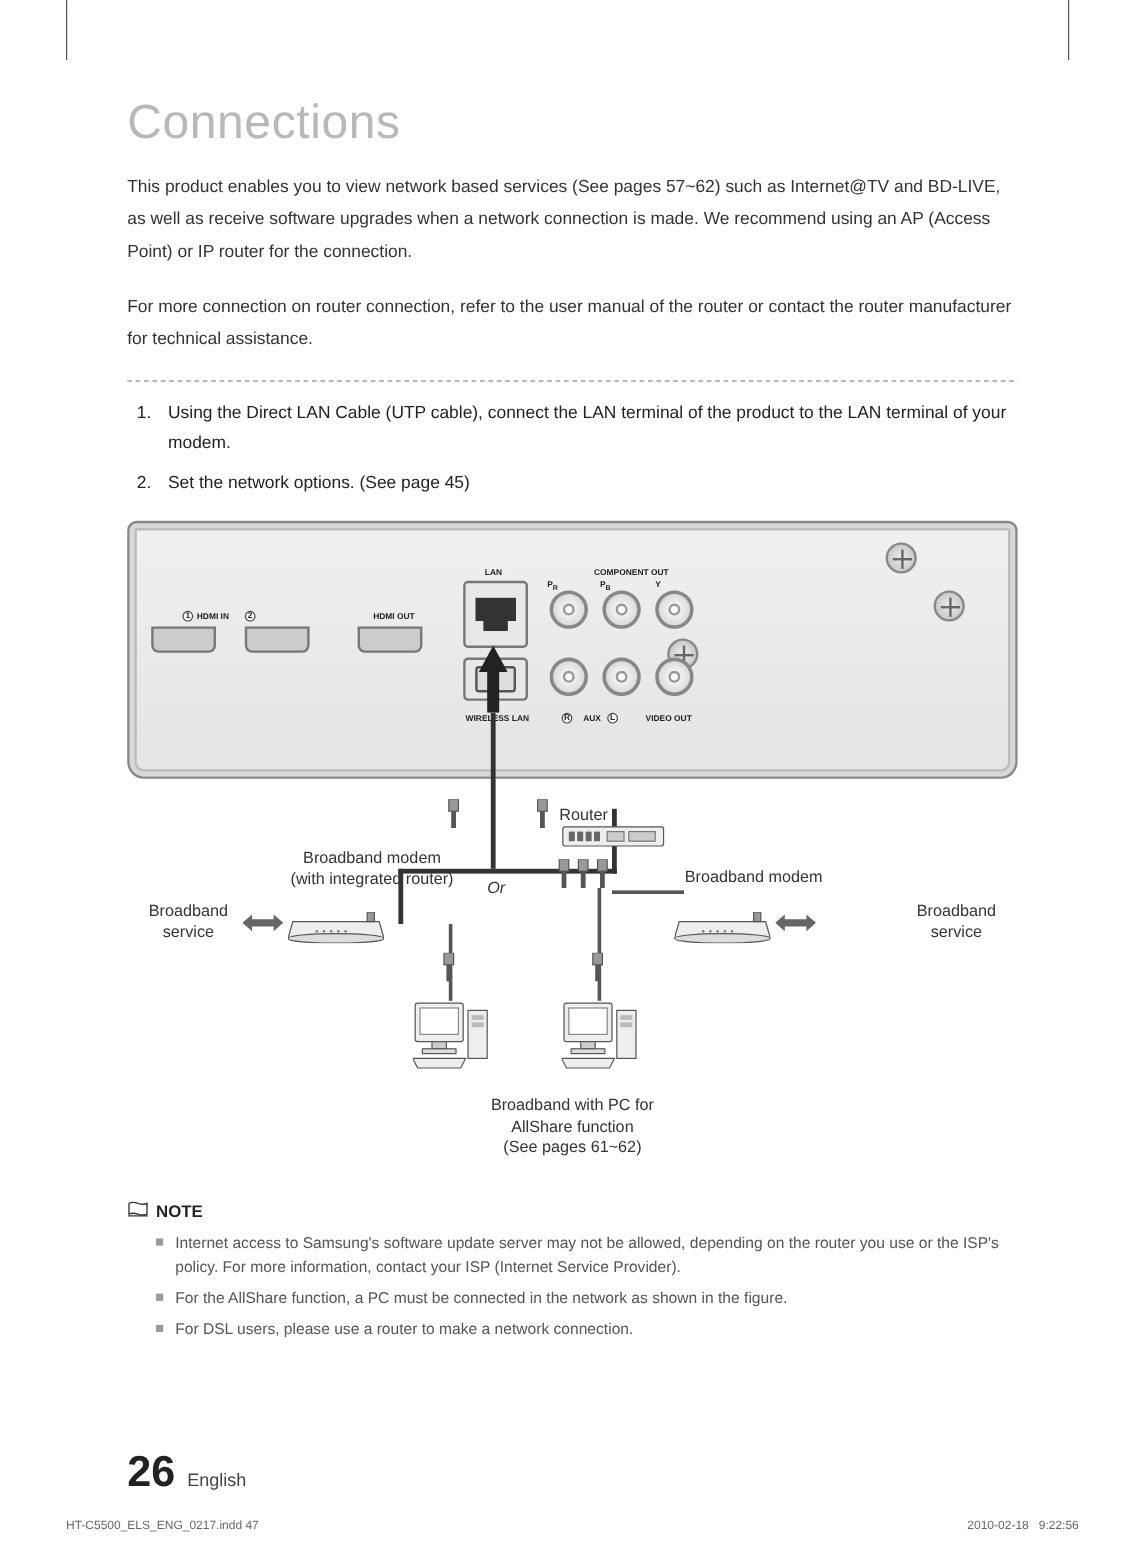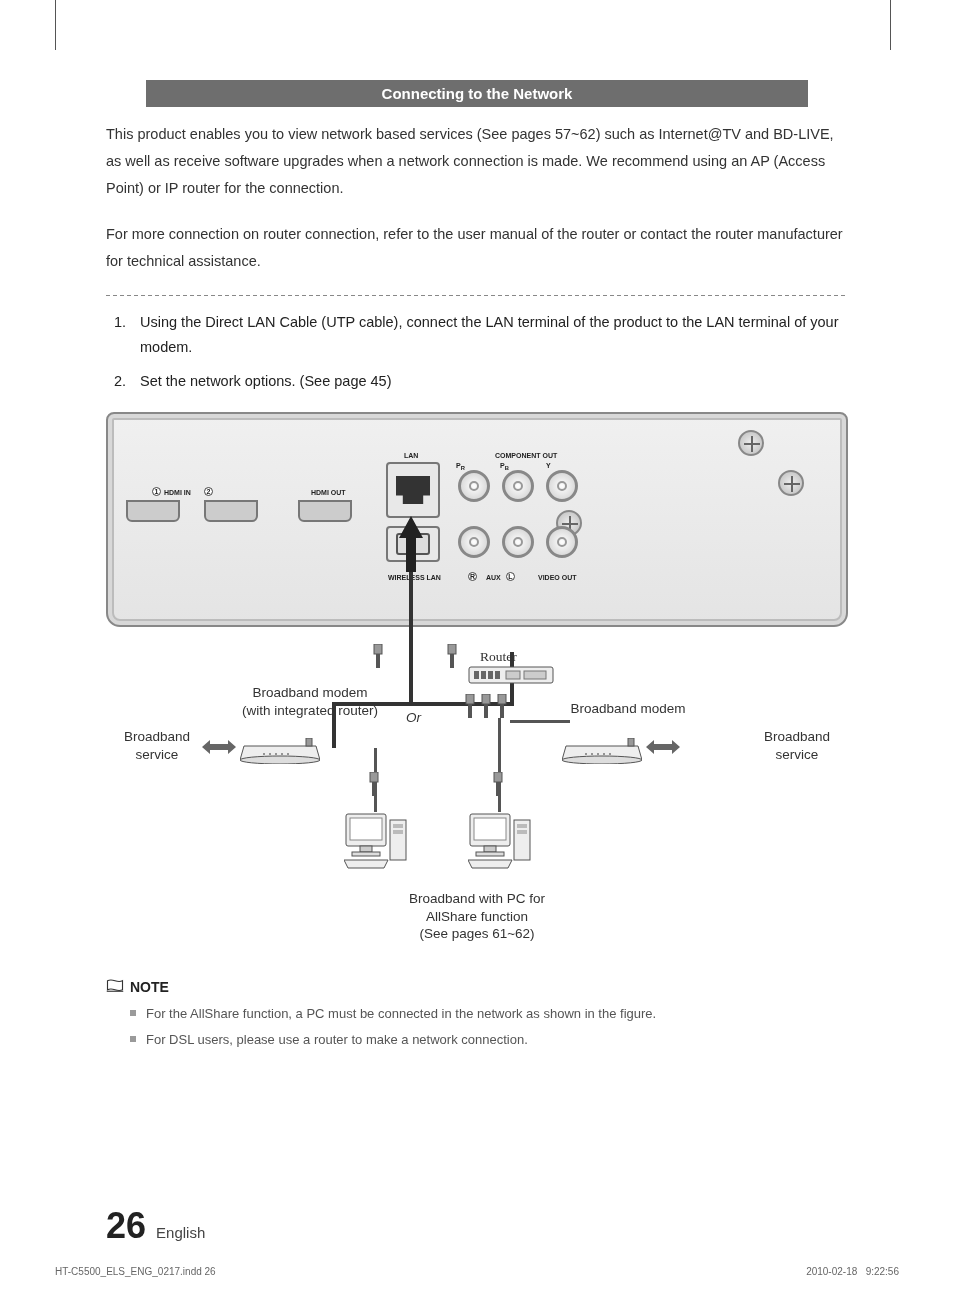--- a/index.html
+++ b/index.html
@@ -66,21 +66,21 @@
   .mini-plug{position:absolute;width:12px;height:24px;}
   .mini-plug svg{width:100%;height:100%;}
 </style>
 </head>
 <body>
 
 <div class="crop-top-left"></div>
 <div class="crop-top-right"></div>
 
 <div class="page">
-  <div class="banner">Connecting to the Network</div>
+  <h1 class="title">Connections</h1>
   <p class="intro">This product enables you to view network based services (See pages 57~62) such as Internet@TV and BD-LIVE, as well as receive software upgrades when a network connection is made. We recommend using an AP (Access Point) or IP router for the connection.</p>
   <p class="intro">For more connection on router connection, refer to the user manual of the router or contact the router manufacturer for technical assistance.</p>
   <div class="rule"></div>
   <ol class="steps">
     <li>Using the Direct LAN Cable (UTP cable), connect the LAN terminal of the product to the LAN terminal of your modem.</li>
     <li>Set the network options. (See page 45)</li>
   </ol>
 
   <div class="diagram">
     <div class="device-panel">
@@ -138,21 +138,21 @@
     <div class="cable-v" style="top:240px; left:404px; height:54px;"></div>
     <div class="mini-plug" style="top:232px; left:266px;"><svg viewBox="0 0 12 24">
           <rect x="2" y="0" width="8" height="10" fill="#999" stroke="#555"></rect>
           <rect x="4" y="10" width="4" height="14" fill="#555"></rect>
         </svg></div>
     <div class="mini-plug" style="top:232px; left:340px;"><svg viewBox="0 0 12 24">
           <rect x="2" y="0" width="8" height="10" fill="#999" stroke="#555"></rect>
           <rect x="4" y="10" width="4" height="14" fill="#555"></rect>
         </svg></div>
 
-    <span class="small-label" style="top:236px; left:374px;font-family:Liberation Serif, serif;">Router</span>
+    <span class="small-label" style="top:236px; left:360px;">Router</span>
     <div class="router-box" style="top:254px; left:362px;">
       <svg viewBox="0 0 86 18">
           <rect x="1" y="1" width="84" height="16" rx="2" fill="#eee" stroke="#555"></rect>
           <g fill="#666">
             <rect x="6" y="5" width="5" height="8"></rect>
             <rect x="13" y="5" width="5" height="8"></rect>
             <rect x="20" y="5" width="5" height="8"></rect>
             <rect x="27" y="5" width="5" height="8"></rect>
             <rect x="38" y="5" width="14" height="8" fill="#ccc" stroke="#777"></rect>
             <rect x="56" y="5" width="22" height="8" fill="#ccc" stroke="#777"></rect>
@@ -268,26 +268,27 @@
   <div class="note-head">
     <span class="note-icon">
       <svg viewBox="0 0 24 18">
           <path d="M2 2 Q6 0 12 2 Q18 4 22 2 L22 14 Q18 16 12 14 Q6 12 2 14 Z" fill="none" stroke="#333" stroke-width="1.5"></path>
           <path d="M1 16 L23 16" stroke="#333" stroke-width="1.5"></path>
         </svg>
     </span>
     <span>NOTE</span>
   </div>
   <ul class="notes">
+    <li>Internet access to Samsung's software update server may not be allowed, depending on the router you use or the ISP's policy. For more information, contact your ISP (Internet Service Provider).</li>
     <li>For the AllShare function, a PC must be connected in the network as shown in the figure.</li>
     <li>For DSL users, please use a router to make a network connection.</li>
   </ul>
 
   <div class="pagefoot">
     <span class="num">26</span>
     <span class="lang">English</span>
   </div>
 </div>
 
 <div class="printfoot">
-  <span>HT-C5500_ELS_ENG_0217.indd   26</span>
+  <span>HT-C5500_ELS_ENG_0217.indd   47</span>
   <span><span>2010-02-18</span>&nbsp;&nbsp;&nbsp;<span>9:22:56</span></span>
 </div>
 
 </body></html>

